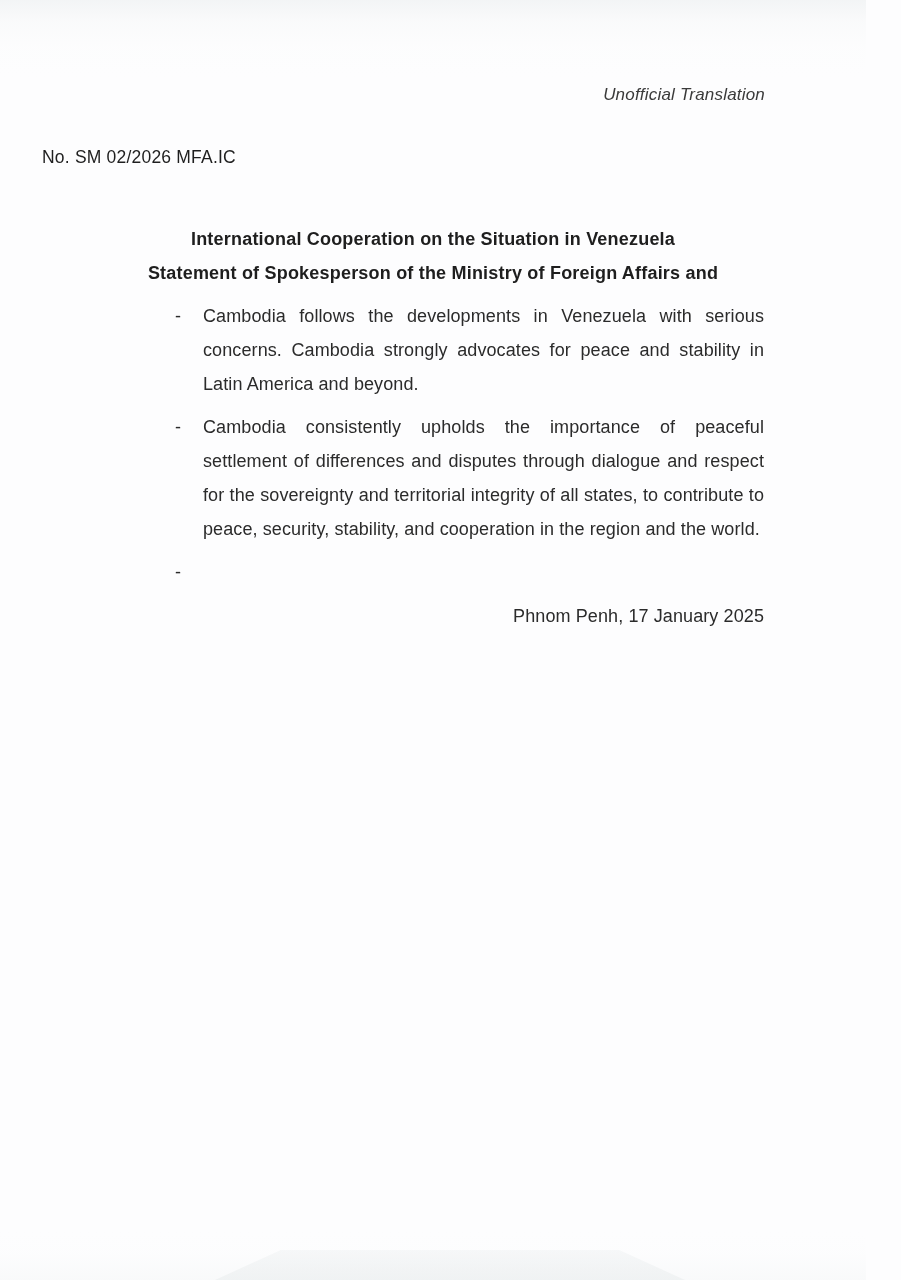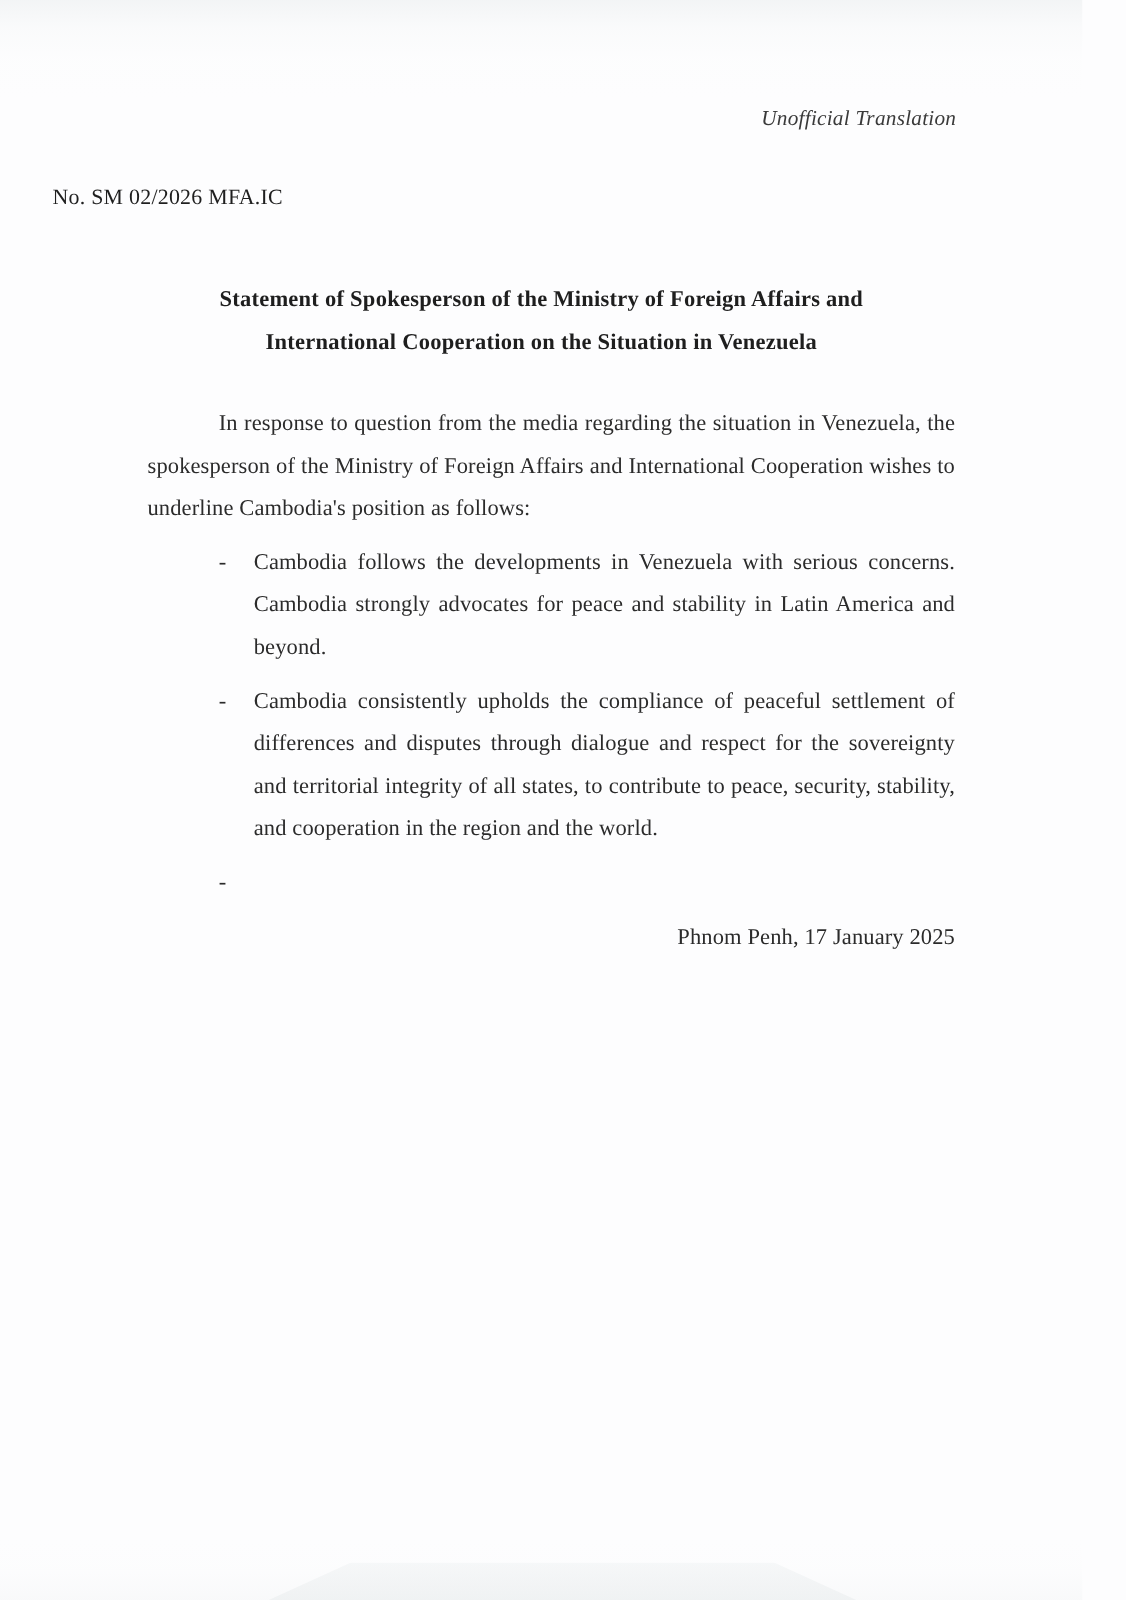--- a/index.html
+++ b/index.html
@@ -6,21 +6,21 @@
     margin: 0;
     padding: 0;
     background: #fdfdfe;
   }
   .page {
     position: relative;
     width: 866px;
     height: 1280px;
     background: #fdfdfe;
     overflow: hidden;
-    font-family: Liberation Serif, serif;
+    font-family: Liberation Sans, sans-serif;
     color: #282828;
   }
   
   .shade-top {
     position: absolute;
     top: 0; left: 0; right: 0;
     height: 78px;
     background: linear-gradient(180deg,
       rgba(241,243,244,0.85) 0%,
       rgba(247,248,249,0.55) 28%,
@@ -128,36 +128,35 @@
   <div class="shade-bottom-band"></div>
   <div class="shade-bottom-trapezoid"></div>
 
   <div class="translation-note">Unofficial Translation</div>
 
   <div class="ref-number">No. SM 02/2026 MFA.IC</div>
 
   <div class="content">
 
     <h1 class="title">
+      <span class="title-line">International Cooperation on the Situation in Venezuela</span>
       <span class="title-line">Statement of Spokesperson of the Ministry of Foreign Affairs and</span>
-      <span class="title-line">International Cooperation on the Situation in Venezuela</span>
     </h1>
 
-    <p class="intro body-text">In response to question from the media regarding the situation in Venezuela, the spokesperson of the Ministry of Foreign Affairs and International Cooperation wishes to underline Cambodia's position as follows:</p>
 
     <div class="bullets">
 
       <div class="bullet">
         <span class="dash body-text">-</span>
         <p class="bullet-text body-text">Cambodia follows the developments in Venezuela with serious concerns. Cambodia strongly advocates for peace and stability in Latin America and beyond.</p>
       </div>
 
       <div class="bullet">
         <span class="dash body-text">-</span>
-        <p class="bullet-text body-text">Cambodia consistently upholds the compliance of peaceful settlement of differences and disputes through dialogue and respect for the sovereignty and territorial integrity of all states, to contribute to peace, security, stability, and cooperation in the region and the world.</p>
+        <p class="bullet-text body-text">Cambodia consistently upholds the importance of peaceful settlement of differences and disputes through dialogue and respect for the sovereignty and territorial integrity of all states, to contribute to peace, security, stability, and cooperation in the region and the world.</p>
       </div>
 
       <div class="bullet">
         <span class="dash body-text">-</span>
       </div>
 
     </div>
 
     <div class="dateline body-text">Phnom Penh, 17 January 2025</div>
 

